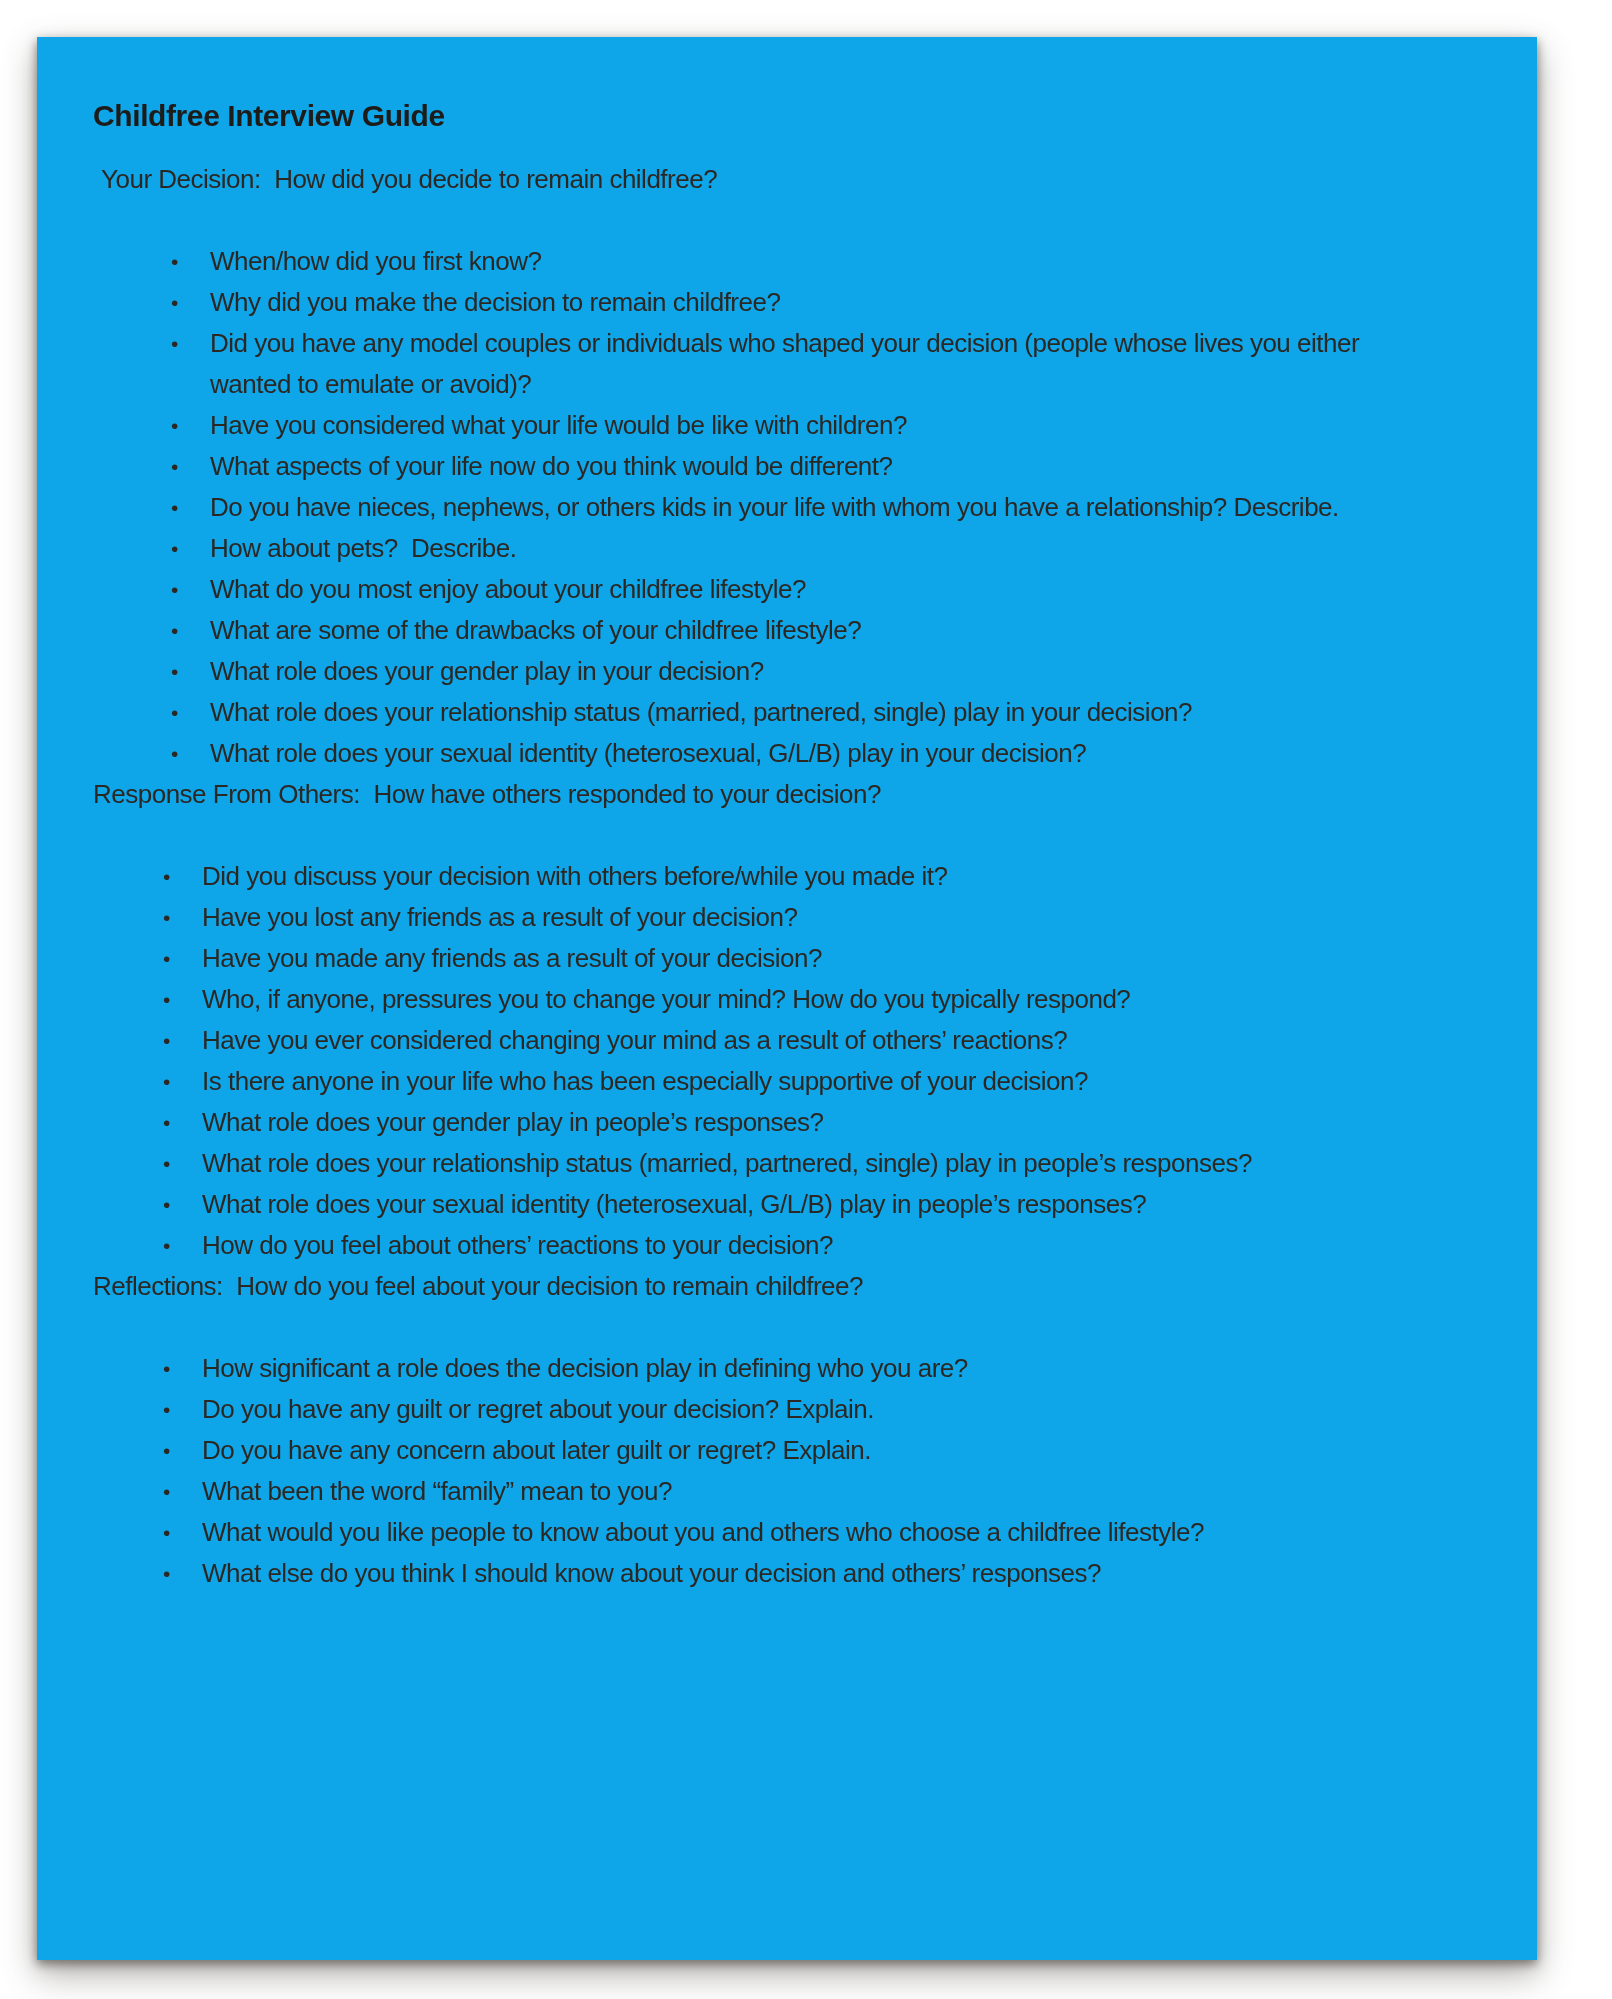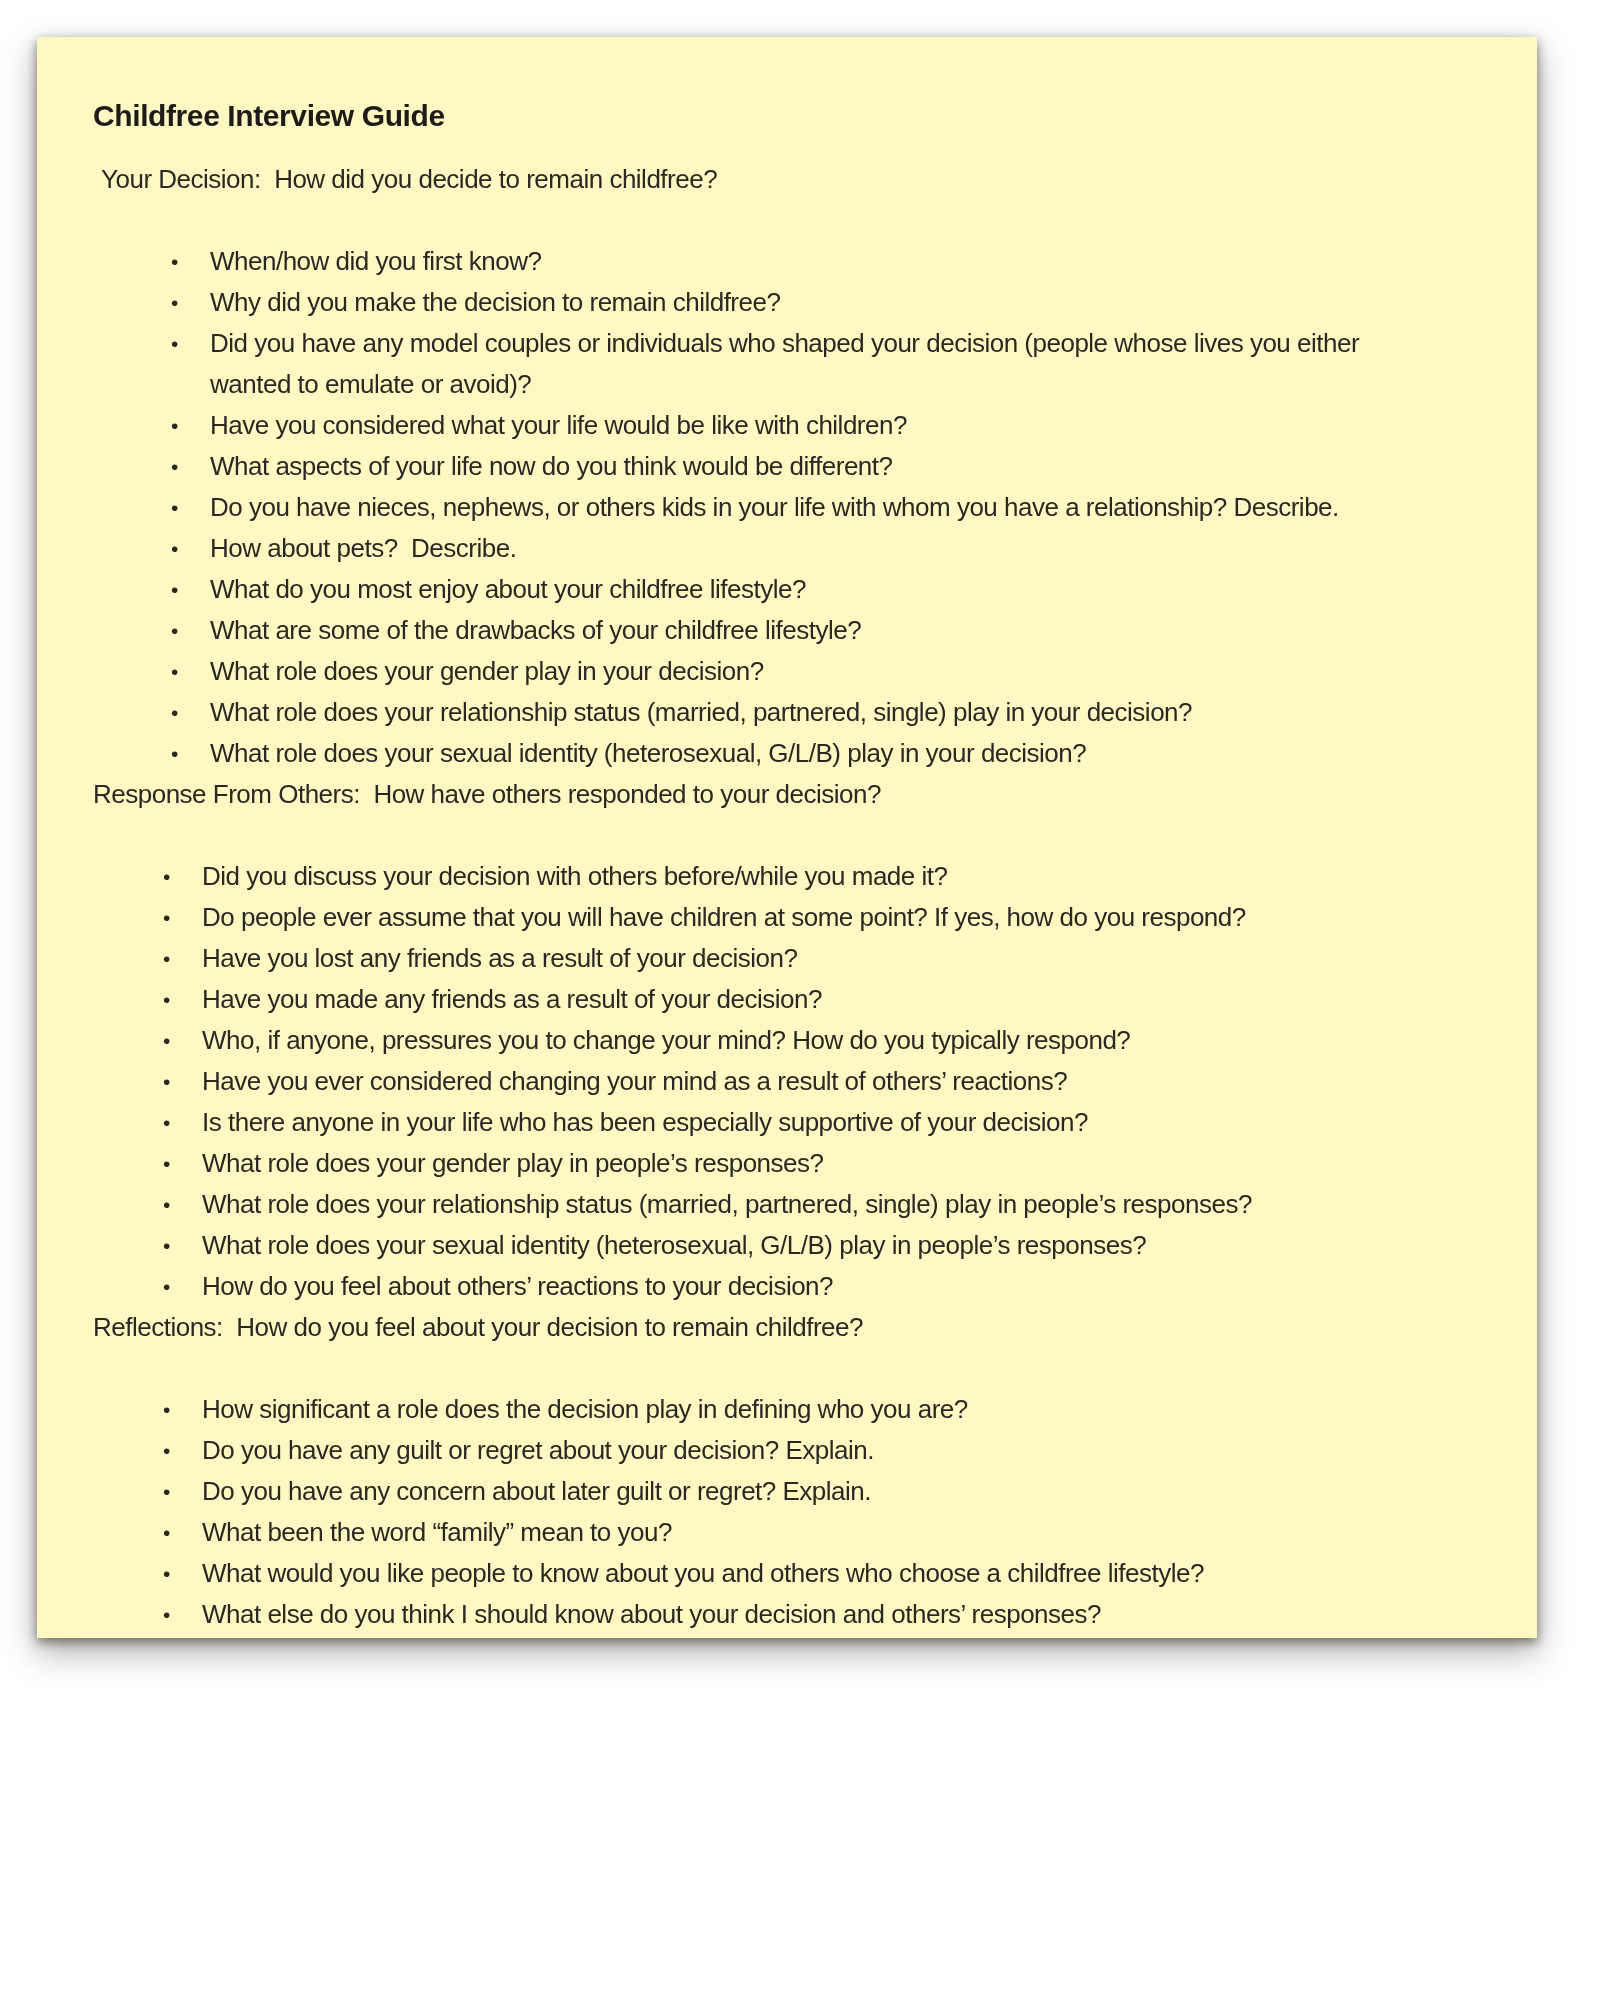--- a/index.html
+++ b/index.html
@@ -9,22 +9,22 @@
     width: 1612px;
     height: 1999px;
     font-family: "Liberation Sans", sans-serif;
     overflow: hidden;
   }
   .sheet {
     position: absolute;
     left: 37px;
     top: 37px;
     width: 1500px;
-    height: 1601px;
-    background: #fef9c3;
+    height: 1923px;
+    background: #0ea5e9;
     box-shadow: 0 4px 10px rgba(80, 75, 68, 0.70), 0 14px 32px rgba(80, 75, 68, 0.45);
     box-sizing: border-box;
     padding: 60px 56px 0 56px;
     color: #2b2824;
   }
   h1.doc-title {
     font-size: 30px;
     line-height: 38px;
     font-weight: bold;
     letter-spacing: -0.4px;
@@ -84,21 +84,20 @@
           <li>What are some of the drawbacks of your childfree lifestyle?</li>
           <li>What role does your gender play in your decision?</li>
           <li>What role does your relationship status (married, partnered, single) play in your decision?</li>
           <li>What role does your sexual identity (heterosexual, G/L/B) play in your decision?</li>
         </ul>
       </section>
       <section class="qa-section">
         <p class="section-heading">Response From Others:  How have others responded to your decision?</p>
         <ul class="question-list">
           <li>Did you discuss your decision with others before/while you made it?</li>
-          <li>Do people ever assume that you will have children at some point? If yes, how do you respond?</li>
           <li>Have you lost any friends as a result of your decision?</li>
           <li>Have you made any friends as a result of your decision?</li>
           <li>Who, if anyone, pressures you to change your mind? How do you typically respond?</li>
           <li>Have you ever considered changing your mind as a result of others’ reactions?</li>
           <li>Is there anyone in your life who has been especially supportive of your decision?</li>
           <li>What role does your gender play in people’s responses?</li>
           <li>What role does your relationship status (married, partnered, single) play in people’s responses?</li>
           <li>What role does your sexual identity (heterosexual, G/L/B) play in people’s responses?</li>
           <li>How do you feel about others’ reactions to your decision?</li>
         </ul>

